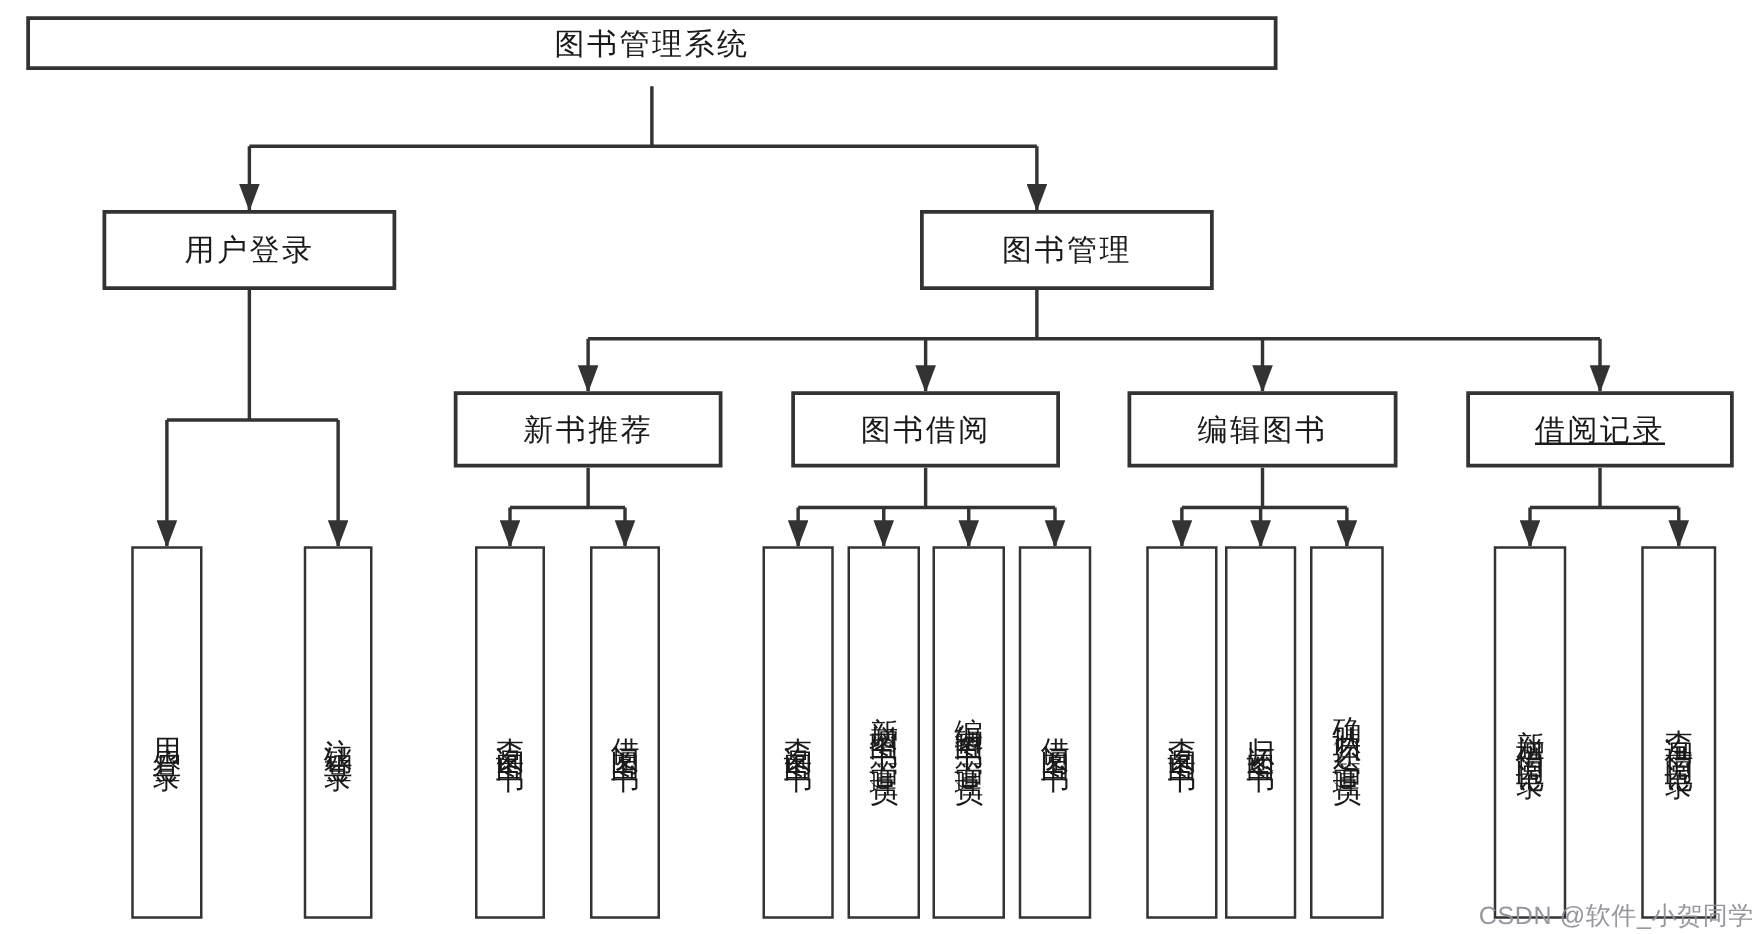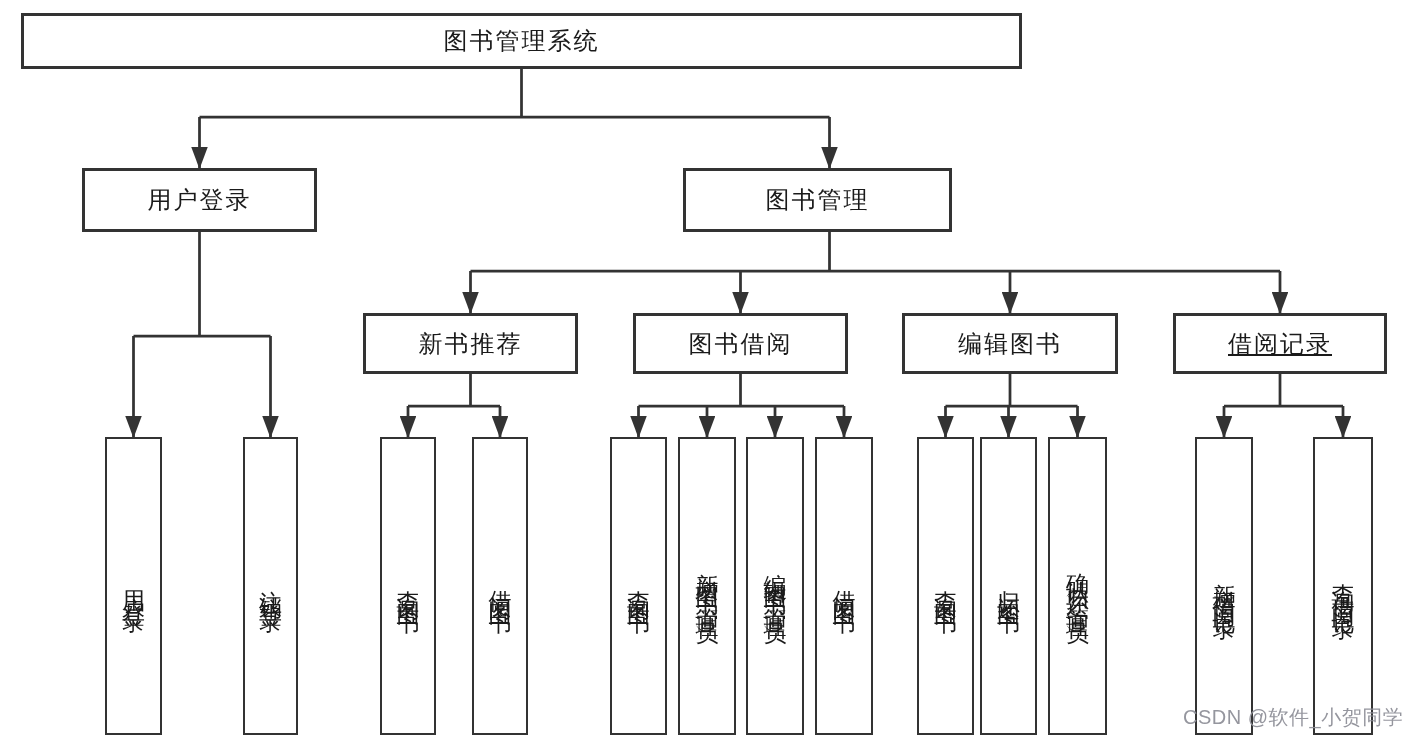--- a/index.html
+++ b/index.html
@@ -35,21 +35,21 @@
     writing-mode: vertical-rl;
     text-orientation: mixed;
     font-size: 23px;
     letter-spacing: 7px;
     line-height: 1;
     white-space: nowrap;
   }
   .watermark {
     position: absolute;
     left: 1183px;
-    top: 704px;
+    top: 719px;
     font-size: 20px;
     letter-spacing: 0.5px;
     color: rgba(143, 144, 153, 0.95);
     z-index: 3;
     white-space: nowrap;
   }
 </style>
 </head>
 <body>
 
@@ -98,24 +98,24 @@
       <path d="M1008.5 406 V437" marker-end="url(#arrow)"></path>
       <path d="M1077.5 406 V437" marker-end="url(#arrow)"></path>
 
       <path d="M1280 374 V406"></path>
       <path d="M1224 406 H1343"></path>
       <path d="M1224 406 V437" marker-end="url(#arrow)"></path>
       <path d="M1343 406 V437" marker-end="url(#arrow)"></path>
     </g>
   </svg>
 
-  <div class="node h" style="left:21px; top:13px; width:1001px; height:56px;">图书管理系统</div>
+  <div class="node h" style="left:21px; top:13px; width:1001px; height:43px;">图书管理系统</div>
 
   <div class="node h" style="left:82px; top:168px; width:235px; height:64px;">用户登录</div>
-  <div class="node h" style="left:683px; top:168px; width:269px; height:64px;">图书管理</div>
+  <div class="node h" style="left:736px; top:168px; width:235px; height:64px;">图书管理</div>
 
   <div class="node h" style="left:363px; top:313px; width:215px; height:61px;text-align:right;">新书推荐</div>
   <div class="node h" style="left:633px; top:313px; width:215px; height:61px;text-align:center;">图书借阅</div>
   <div class="node h" style="left:902px; top:313px; width:216px; height:61px;">编辑图书</div>
   <div class="node h" style="left:1173px; top:313px; width:214px; height:61px;text-decoration:underline;">借阅记录</div>
 
   <div class="node leaf" style="left:105px; top:437px; width:57px; height:298px;">
     <span>用户登录</span>
   </div>
   <div class="node leaf" style="left:243px; top:437px; width:55px; height:298px;">

